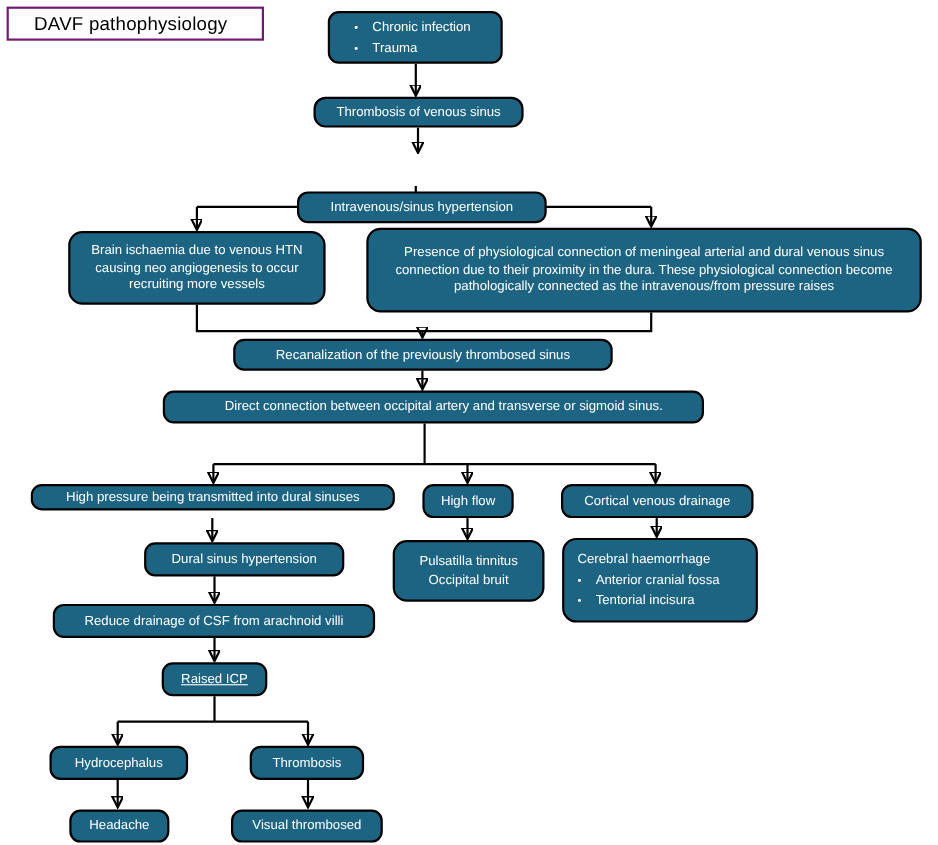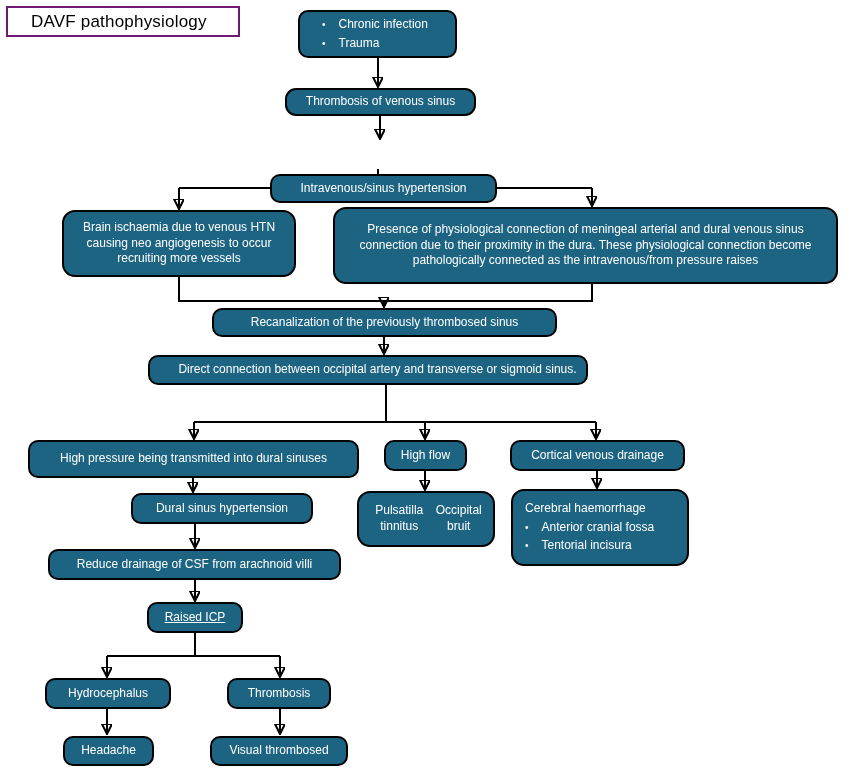--- a/index.html
+++ b/index.html
@@ -70,21 +70,21 @@
     color: var(--title-text, #000000);
     border: 2px solid #701a75;
     display: flex;
     align-items: center;
     padding-left: 23px;
     font-size: 17px;
     letter-spacing: 0.2px;
   }
   .stack {
     display: flex;
-    flex-direction: row;
+    flex-direction: column;
     gap: 1px;
   }
 </style>
 </head>
 <body style="background: rgb(255, 255, 255);">
 
 <div class="canvas">
 
   <svg class="connectors" viewBox="0 0 853 768" xmlns="http://www.w3.org/2000/svg">
     <defs>
@@ -153,25 +153,25 @@
   </div>
 
   <div class="node multi" style="left:333px; top:207px; width:505px; height:77px; padding:4px 16px;">
     <span>Presence of physiological connection of meningeal arterial and dural venous sinus connection due to their proximity in the dura. These physiological connection become pathologically connected as the intravenous/from pressure raises</span>
   </div>
 
   <div class="node" style="left:212px; top:308px; width:345px; height:29px;text-align:right;">
     <span>Recanalization of the previously thrombosed sinus</span>
   </div>
 
-  <div class="node" style="left:148px; top:355px; width:440px; height:30px;padding-left:27px;">
+  <div class="node" style="left:148px; top:355px; width:492px; height:30px;padding-left:27px;">
     <span>Direct connection between occipital artery and transverse or sigmoid sinus.</span>
   </div>
 
-  <div class="node" style="left:28px; top:440px; width:331px; height:38px;">
+  <div class="node" style="left:28px; top:440px; width:331px; height:24px;">
     <span>High pressure being transmitted into dural sinuses</span>
   </div>
 
   <div class="node" style="left:384px; top:440px; width:83px; height:31px;">
     <span>High flow</span>
   </div>
 
   <div class="node" style="left:510px; top:440px; width:175px; height:31px;">
     <span>Cortical venous drainage</span>
   </div>

